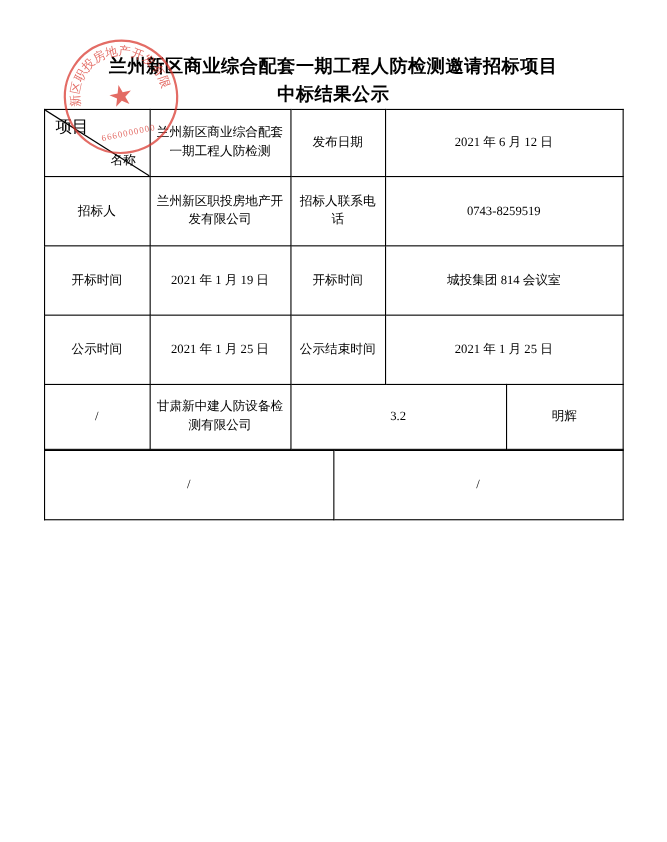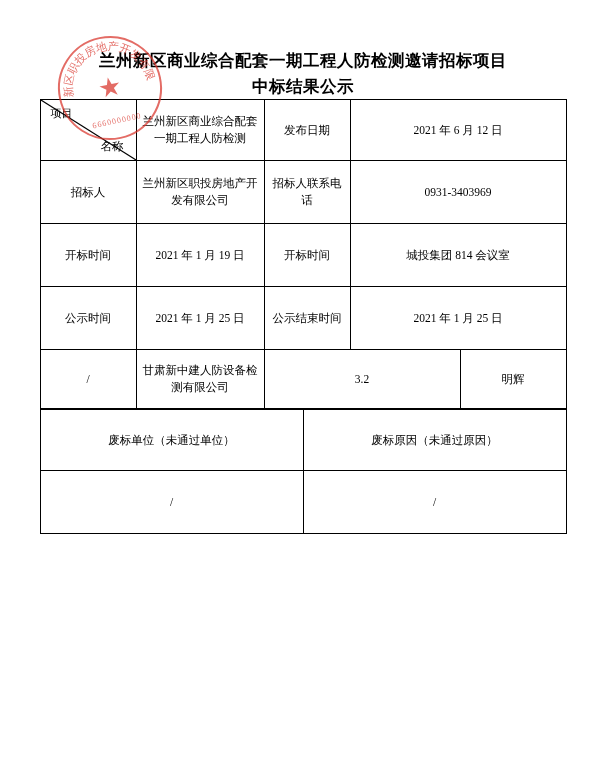--- a/index.html
+++ b/index.html
@@ -112,21 +112,21 @@
     position: absolute;
     left: 0;
     top: 0;
     width: 100%;
     height: 100%;
   }
   .cell-diag .lbl-top {
     position: absolute;
     top: 5px;
     left: 10px;
-    font-size: 11px;
+    font-size: 15px;
   }
   .cell-diag .lbl-bot {
     position: absolute;
     bottom: 5px;
     right: 12px;
     font-size: 11.5px;
   }
   .row-mid td { height: 52px; }
   .row-info td { height: 54px; }
   .row-head td { height: 56px; }
@@ -176,21 +176,21 @@
           <span class="lbl-bot">名称</span>
         </td>
         <td>兰州新区商业综合配套一期工程人防检测</td>
         <td>发布日期</td>
         <td colspan="2">2021 年 6 月 12 日</td>
       </tr>
       <tr class="row-info">
         <td>招标人</td>
         <td>兰州新区职投房地产开发有限公司</td>
         <td>招标人联系电话</td>
-        <td colspan="2">0931-3403969</td>
+        <td colspan="2">0743-8259519</td>
       </tr>
       <tr class="row-info">
         <td>开标时间</td>
         <td>2021 年 1 月 19 日</td>
         <td>开标时间</td>
         <td colspan="2">城投集团 814 会议室</td>
       </tr>
       <tr class="row-info">
         <td>公示时间</td>
         <td>2021 年 1 月 25 日</td>
@@ -205,24 +205,20 @@
       </tr>
     </tbody>
   </table>
 
   <table class="doc t-second">
     <colgroup>
       <col style="width:263px">
       <col style="width:263px">
     </colgroup>
     <tbody>
-      <tr class="row-waste-head">
-        <td>废标单位（未通过单位）</td>
-        <td>废标原因（未通过原因）</td>
-      </tr>
       <tr class="row-waste-body">
         <td>/</td>
         <td>/</td>
       </tr>
     </tbody>
   </table>
 
 </div>
 
 </body></html>

